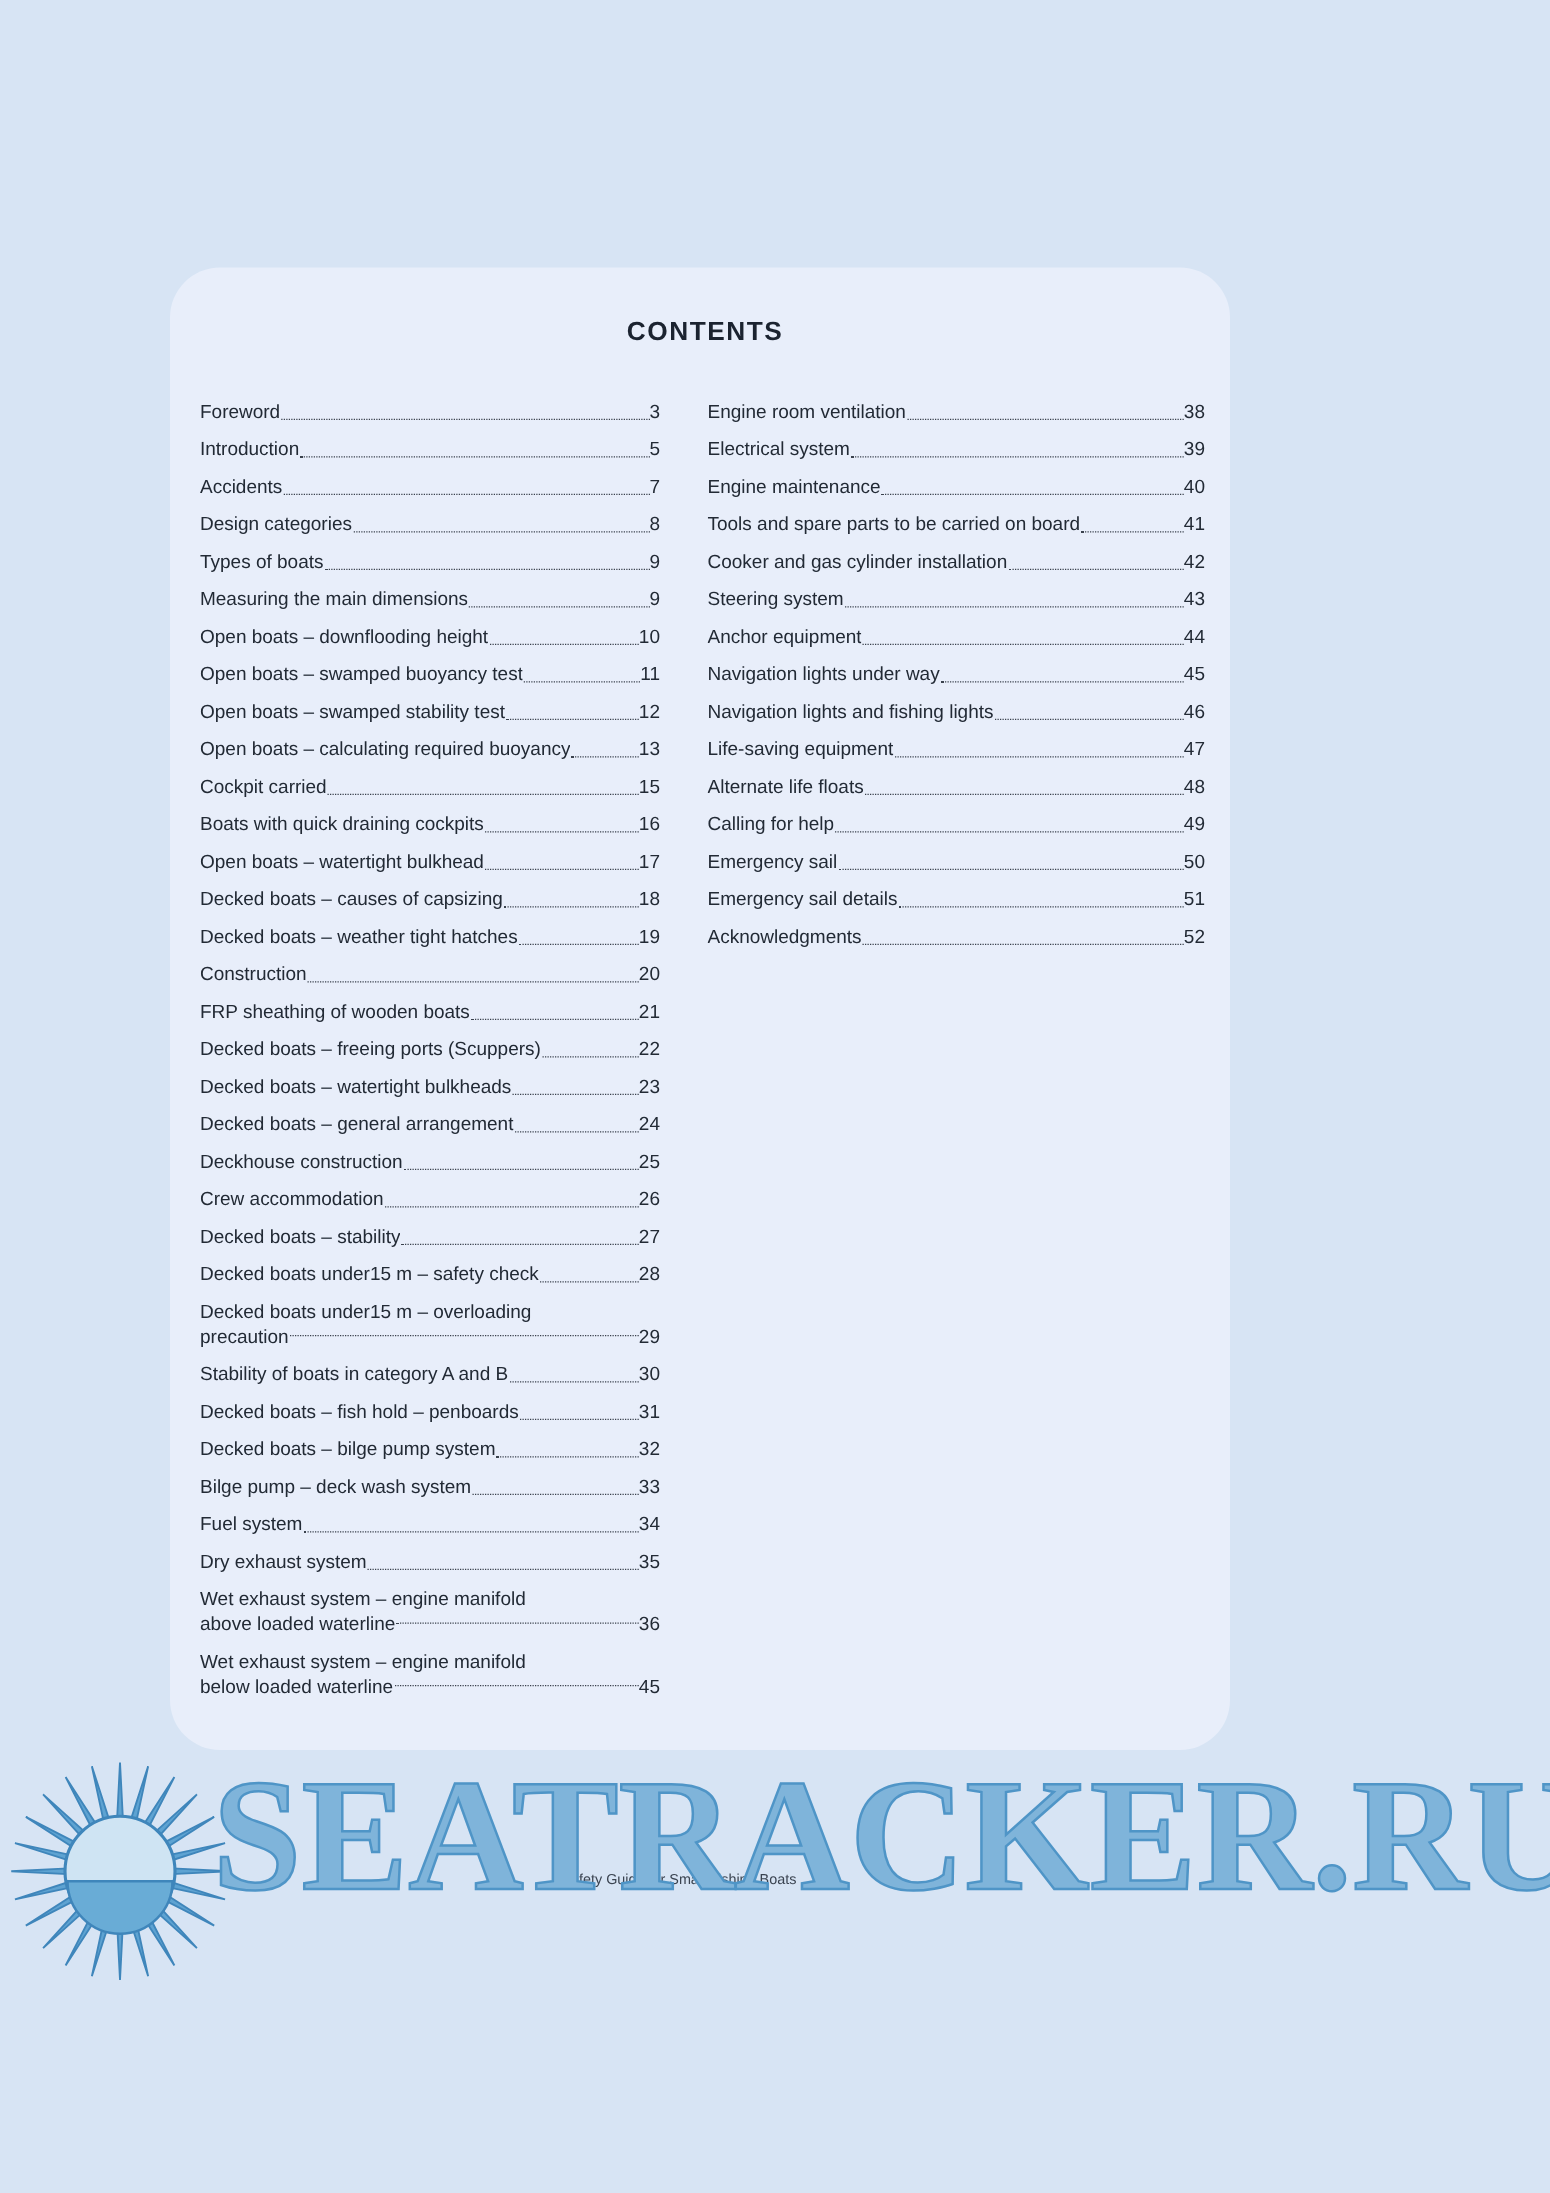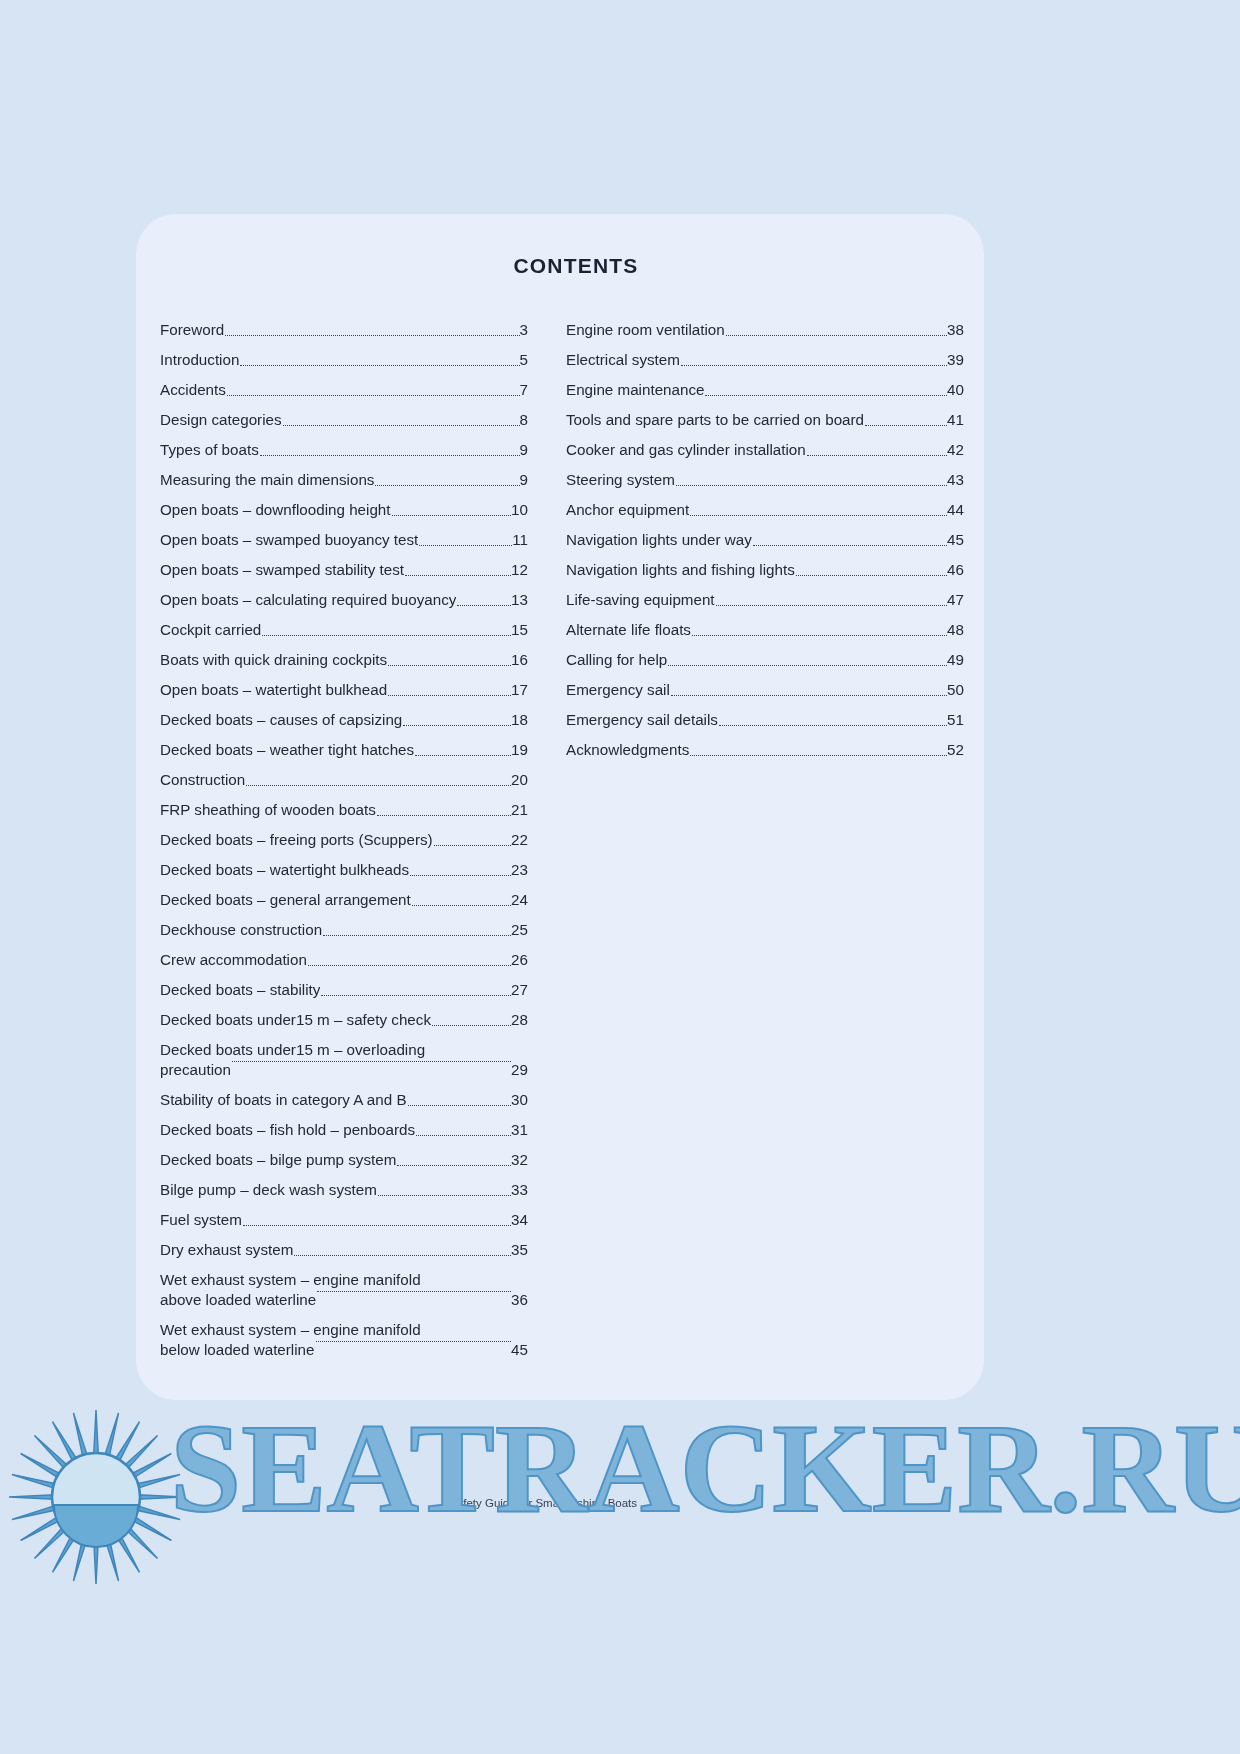--- a/index.html
+++ b/index.html
@@ -22,21 +22,21 @@
     top: 214px;
     width: 848px;
     height: 1186px;
     background: #e8eefa;
     border-radius: 40px;
     box-sizing: border-box;
   }
 
   #page-title {
     position: absolute;
-    left: 16px;
+    left: 4px;
     top: 40px;
     width: 100%;
     text-align: center;
     font-size: 21px;
     font-weight: bold;
     letter-spacing: 1.2px;
     color: #1b2330;
   }
 
   
@@ -84,21 +84,21 @@
     flex: 0 0 auto;
     padding-left: 0px;
   }
 
   
   .toc-entry.wrap .line1 {
     display: block;
   }
   .toc-entry.wrap .line2 {
     display: flex;
-    align-items: flex-start;
+    align-items: center;
     white-space: nowrap;
   }
 
   
   #page-footer {
     position: absolute;
     left: 0;
     bottom: -110px;
     width: 100%;
     text-align: center;

